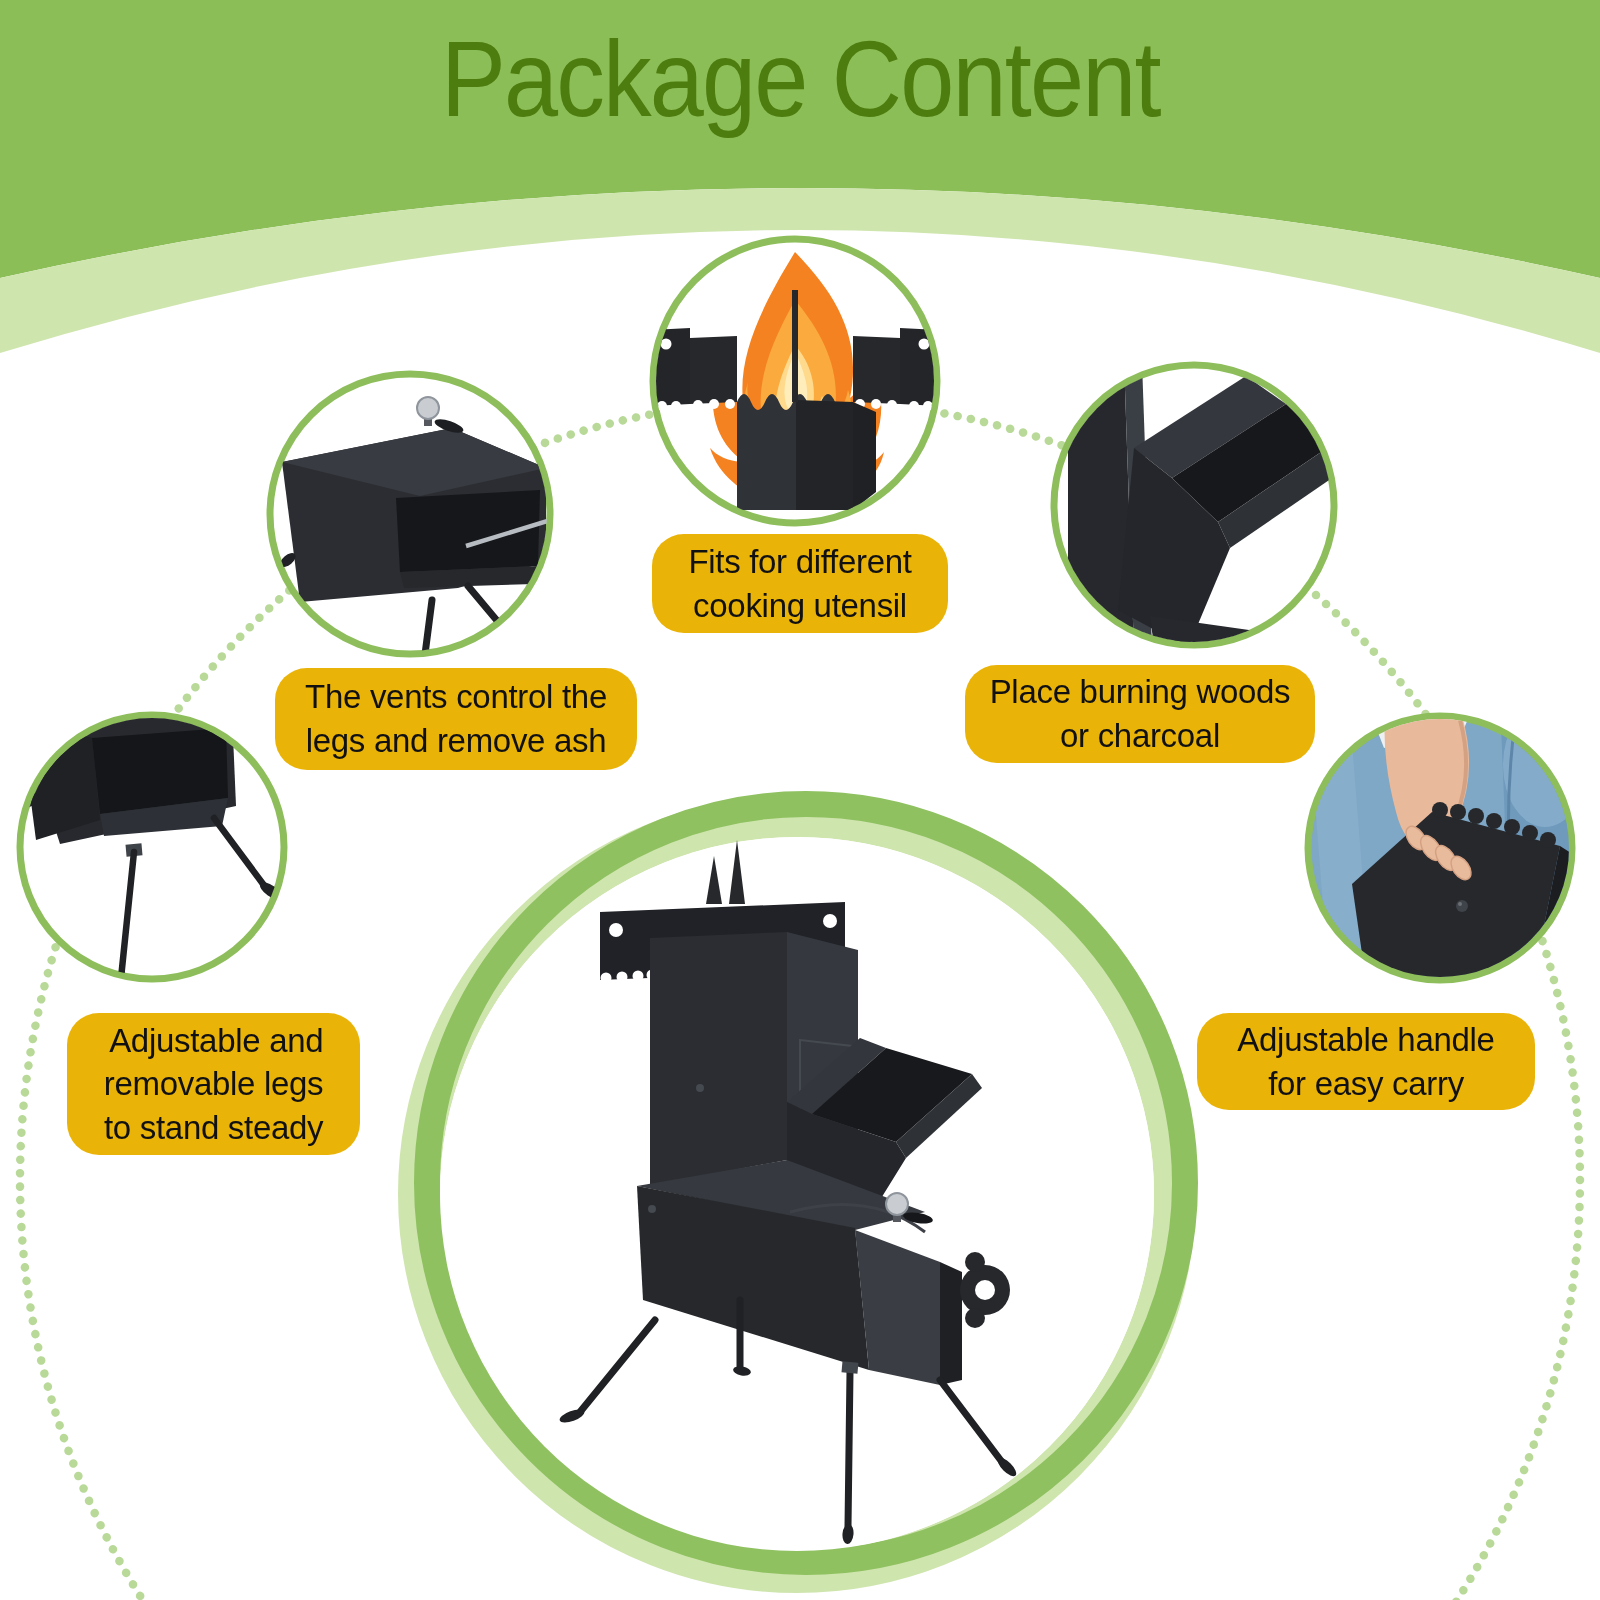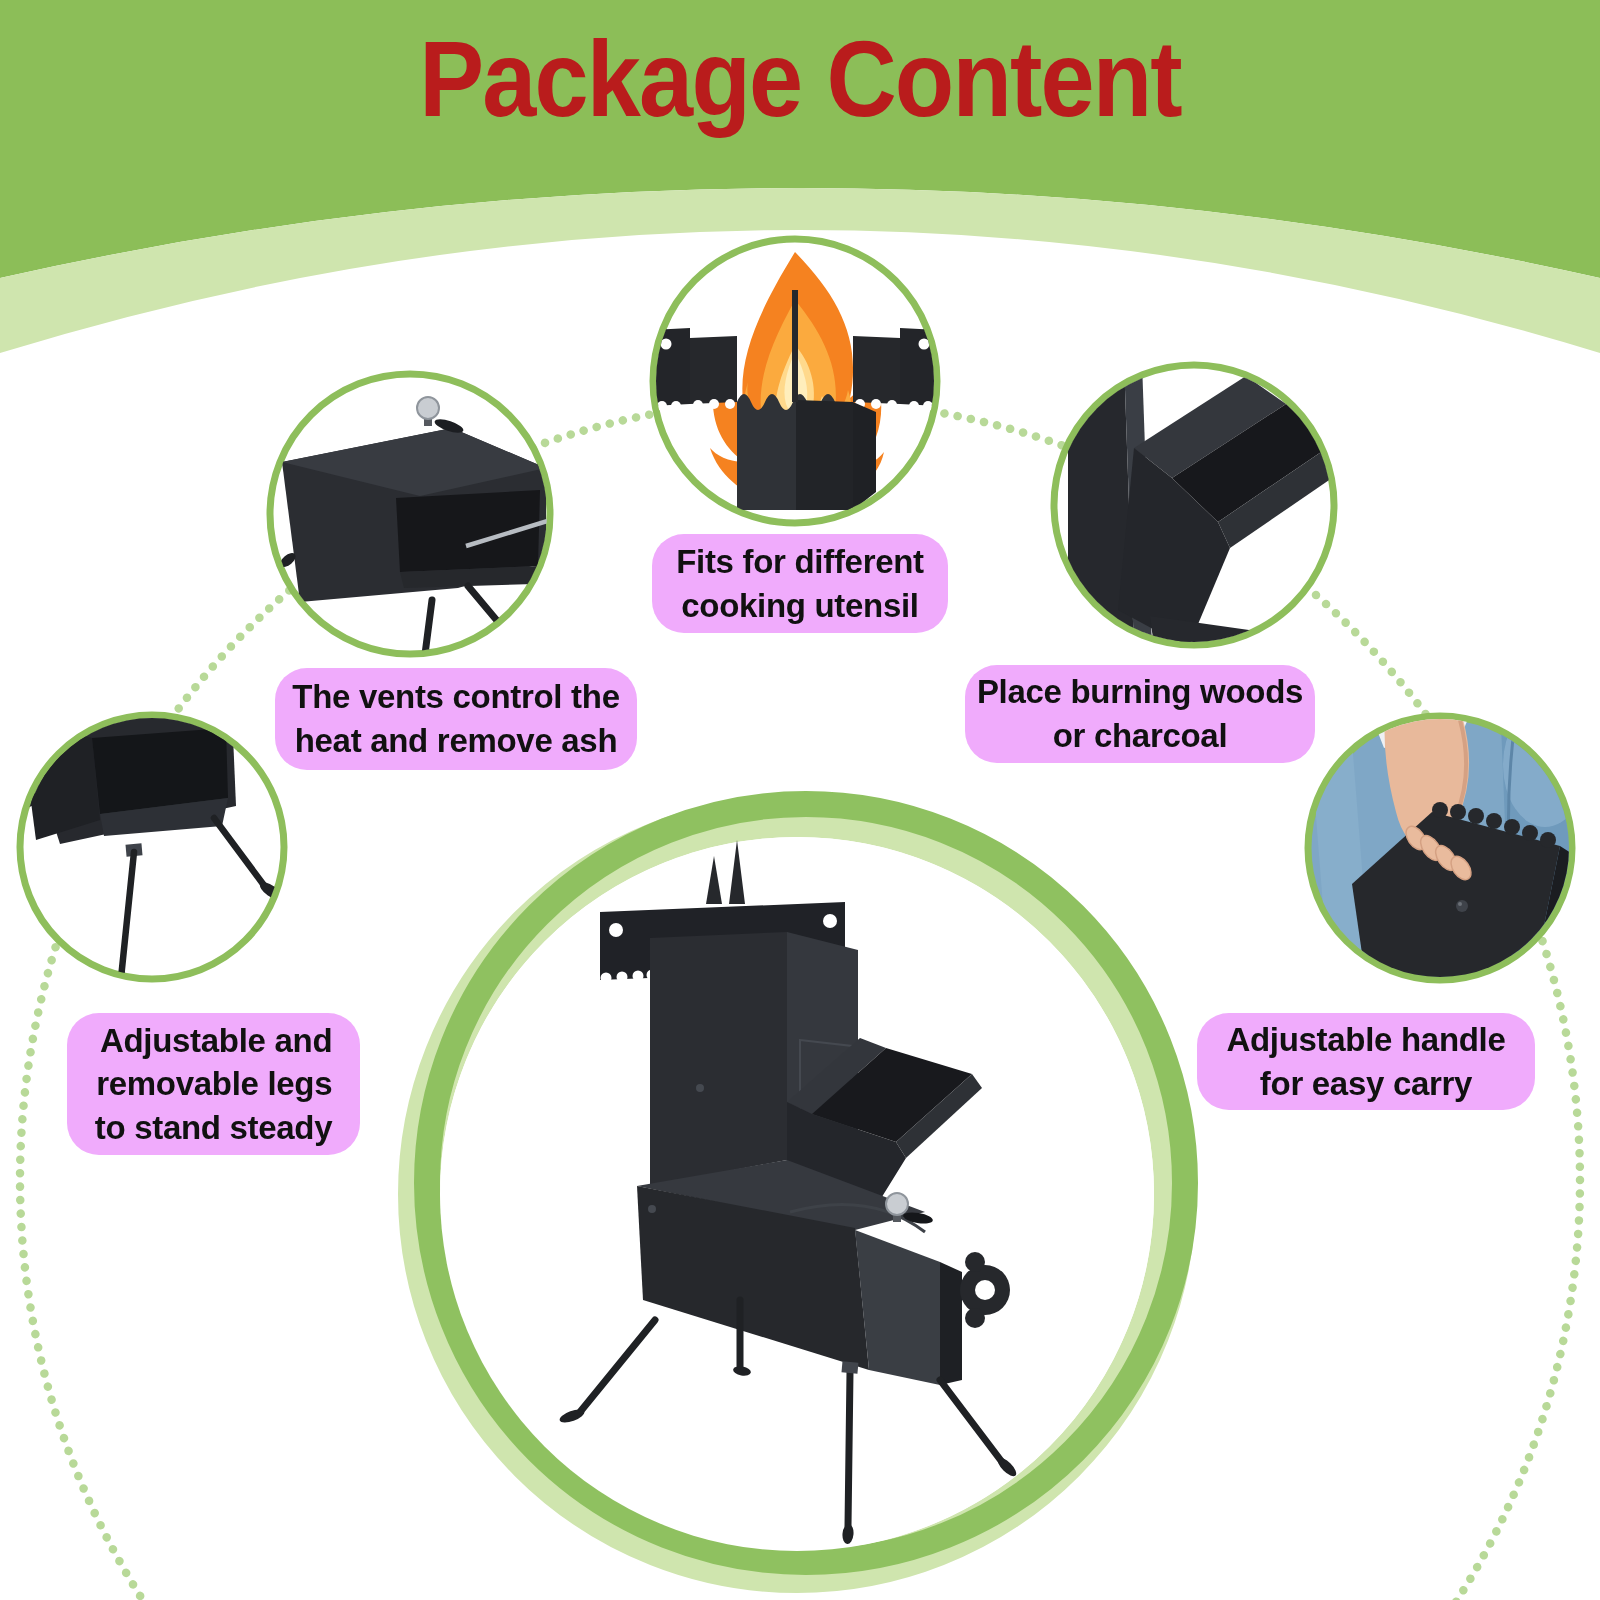--- a/index.html
+++ b/index.html
@@ -1,24 +1,24 @@
 <!DOCTYPE html>
 <html><head>
 <meta charset="utf-8">
 <style>
   html,body{margin:0;padding:0;background:#ffffff;}
   .canvas{position:relative;width:1600px;height:1600px;background:#ffffff;overflow:hidden;
           font-family:"Liberation Sans", sans-serif;}
   .art{position:absolute;left:0;top:0;}
   .page-title{position:absolute;left:0;top:16px;width:1600px;text-align:center;
-              font-size:108px;font-weight:bold;color:#b91c1c;letter-spacing:-2px;}
+              font-size:108px;font-weight:normal;color:#4d7c0f;letter-spacing:-2px;}
   .page-title span{display:inline-block;transform:scaleX(0.9);transform-origin:center;}
-  .callout{position:absolute;background:#f0abfc;border-radius:32px;
+  .callout{position:absolute;background:#eab308;border-radius:32px;
            display:flex;align-items:center;justify-content:center;text-align:center;
-           color:#111;font-size:33px;font-weight:bold;line-height:1.32;
+           color:#111;font-size:33px;font-weight:normal;line-height:1.32;
            white-space:pre-line;letter-spacing:-0.3px;}
   .co-vents  {left:275px;top:668px;width:362px;height:102px;}
   .co-cooking{left:652px;top:534px;width:296px;height:99px;}
   .co-fuel   {left:965px;top:665px;width:350px;height:98px;}
   .co-legs   {left:67px;top:1013px;width:293px;height:142px;text-align:right;}
   .co-handle {left:1197px;top:1013px;width:338px;height:97px;}
 </style>
 </head>
 <body>
 
@@ -240,21 +240,21 @@
       <ellipse cx="848" cy="1534" rx="5.5" ry="10" fill="#1f2124" transform="rotate(5 848 1534)"></ellipse>
       <ellipse cx="1007" cy="1467" rx="12" ry="5" fill="#1f2124" transform="rotate(45 1007 1467)"></ellipse>
     </g>
   </svg>
 
   <div class="page-title">
     <span>Package Content</span>
   </div>
 
   <div class="callout co-vents">The vents control the
-heat and remove ash</div>
+legs and remove ash</div>
   <div class="callout co-cooking">Fits for different
 cooking utensil</div>
   <div class="callout co-fuel">Place burning woods
 or charcoal</div>
   <div class="callout co-legs">Adjustable and
 removable legs
 to stand steady</div>
   <div class="callout co-handle">Adjustable handle
 for easy carry</div>
 

